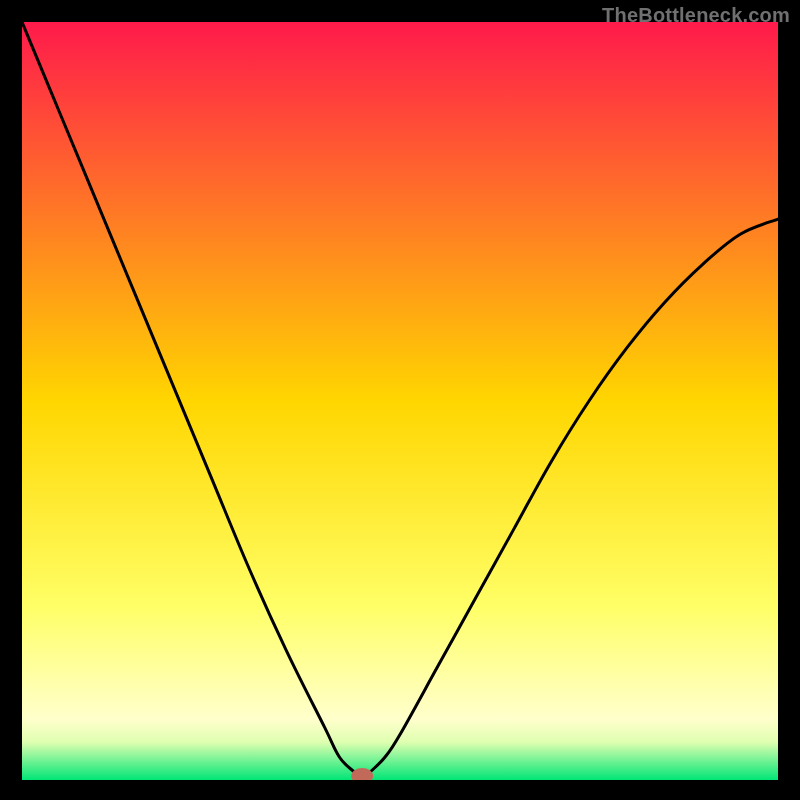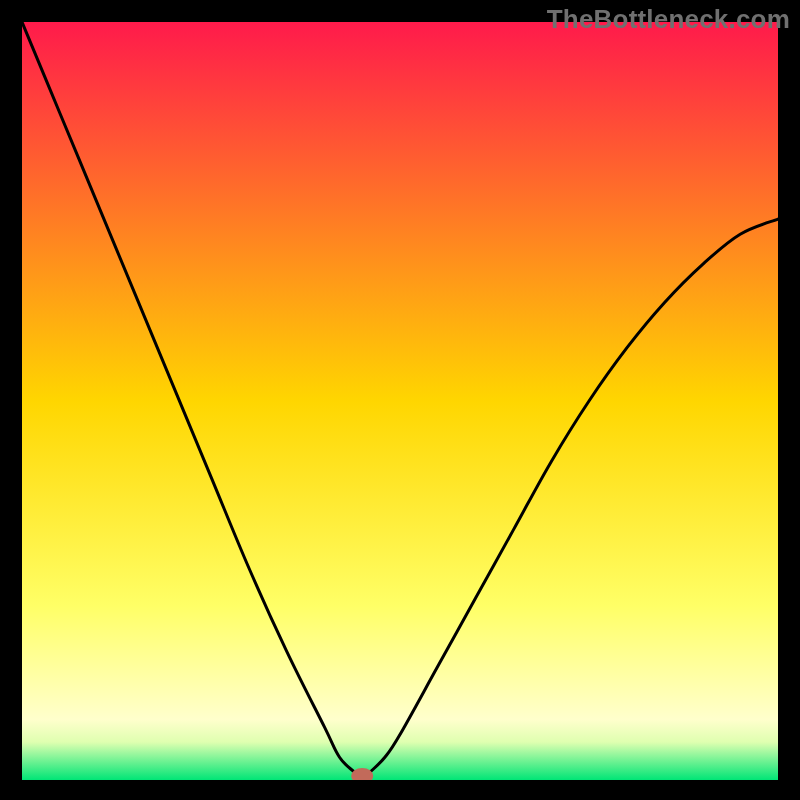--- a/index.html
+++ b/index.html
@@ -15,21 +15,21 @@
     position: relative;
     width: 800px;
     height: 800px;
     background: #000;
   }
   .watermark {
     position: absolute;
     top: 4px;
     right: 10px;
     color: #707070;
-    font-size: 26px;
+    font-size: 20px;
     font-weight: bold;
     letter-spacing: 0.2px;
     z-index: 4;
   }
   .plot {
     position: absolute;
     left: 22px;
     top: 22px;
     width: 756px;
     height: 758px;

